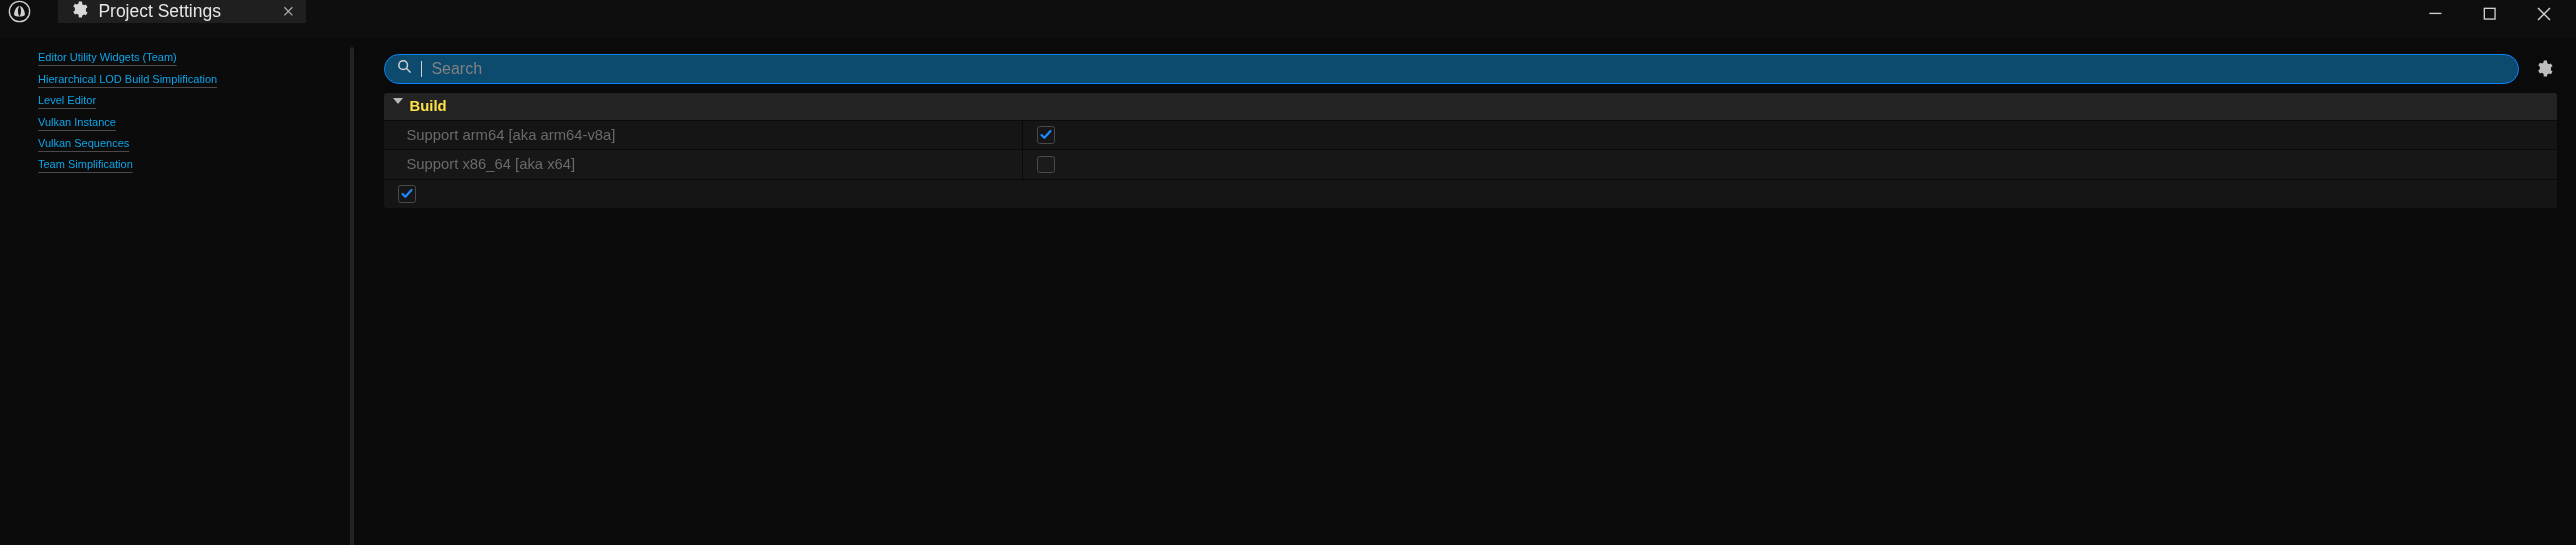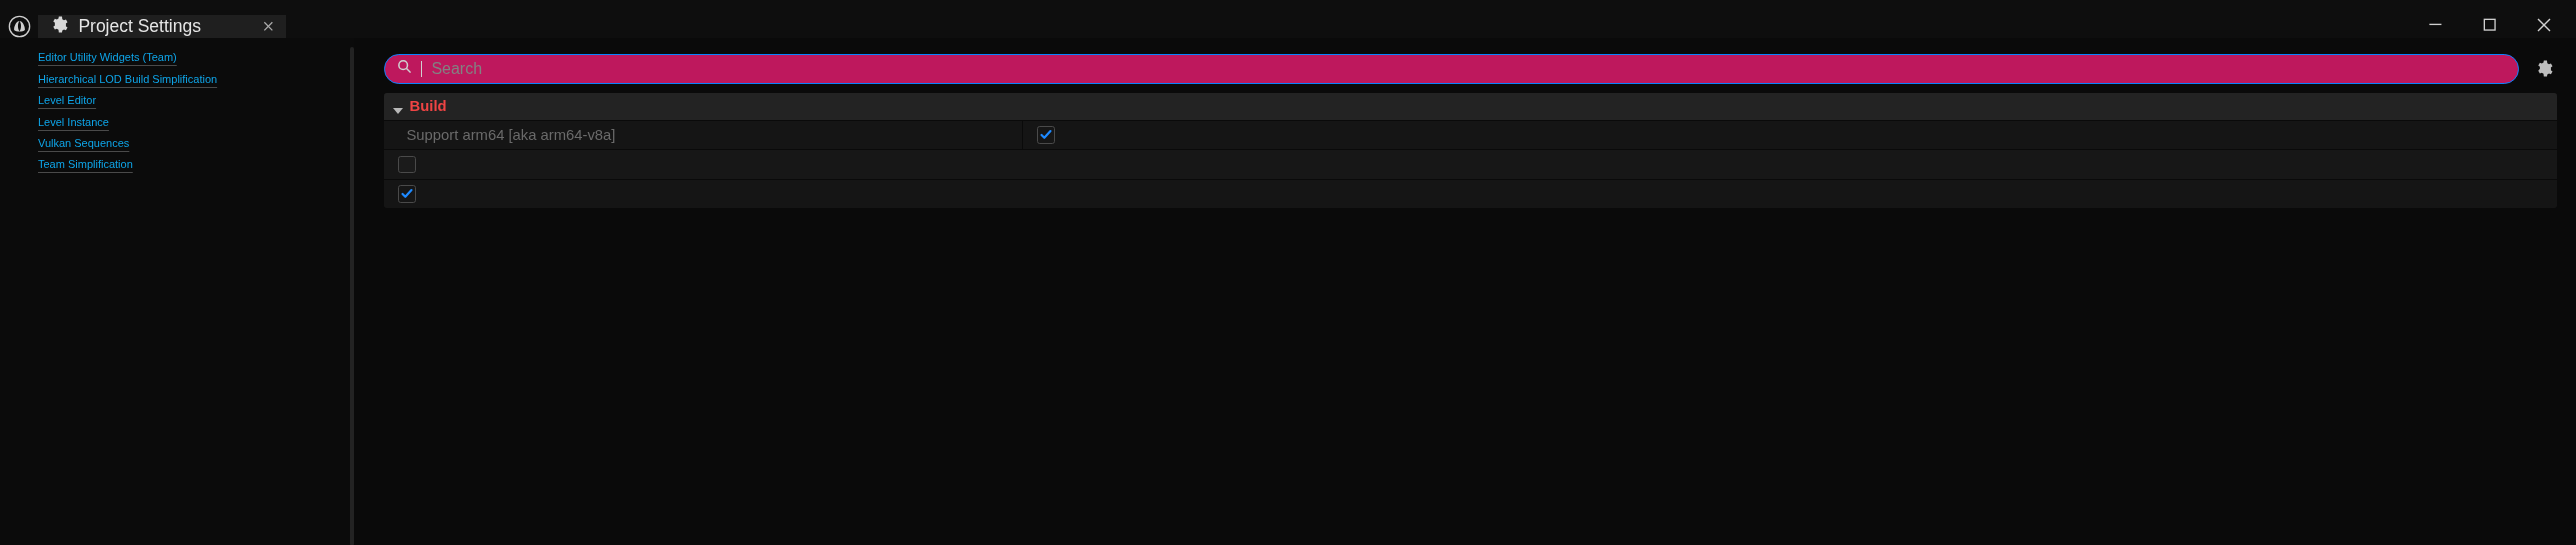--- a/index.html
+++ b/index.html
@@ -8,22 +8,23 @@
     background: #0a0a0a;
     font-family: "Segoe UI", Arial, sans-serif;
     color: #c8c8c8;
     font-size: 16px;
   }
 
   
   .titlebar {
     height: 38px;
     display: flex;
-    align-items: flex-end;
+    align-items: flex-start;
     background: #0e0e0e;
+    gap: 20px;
   }
   .app-logo {
     width: 38px;
     display: flex;
     align-items: center;
     justify-content: center;
   }
   .tab {
     display: flex;
     align-items: center;
@@ -112,21 +113,21 @@
   .search-row {
     display: flex;
     align-items: center;
     gap: 10.7px;
   }
   .search-box {
     flex: 1;
     height: 29.5px;
     border: 1.3px solid #0a84ff;
     border-radius: 14.8px;
-    background: #be185d;
+    background: #0c4a6e;
     display: flex;
     align-items: center;
     padding: 12px 12px;
     gap: 9.4px;
   }
   .search-box .caret {
     width: 1.3px;
     height: 16px;
     background: #d0d0d0;
   }
@@ -152,25 +153,25 @@
   .section {
     display: flex;
     flex-direction: column;
     border-radius: 2.7px;
     overflow: hidden;
   }
   .section-header {
     background: #232323;
     padding: 5.4px 9.4px;
     display: flex;
-    align-items: flex-end;
+    align-items: flex-start;
     gap: 6.7px;
     font-size: 14.8px;
     font-weight: 600;
-    color: #ef4444;
+    color: #fde047;
   }
   .tri-down {
     width: 0; height: 0;
     border-left: 5.4px solid transparent;
     border-right: 5.4px solid transparent;
     border-top: 6.7px solid #b8b8b8;
   }
 
   .row {
     display: flex;
@@ -264,21 +265,21 @@
     </span>
   </div>
 </div>
 
 <div class="main">
 
   <div class="sidebar">
     <a class="side-item">Editor Utility Widgets (Team)</a>
     <a class="side-item">Hierarchical LOD Build Simplification</a>
     <a class="side-item">Level Editor</a>
-    <a class="side-item">Level Instance</a>
+    <a class="side-item">Vulkan Instance</a>
     <a class="side-item">Vulkan Sequences</a>
     <a class="side-item">Team Simplification</a>
   </div>
 
   <div class="panel">
 
     <div class="search-row">
       <div class="search-box">
         <span>
           <svg width="14.8" height="14.8" viewBox="0 0 24 24" fill="none" stroke="#d0d0d0" stroke-width="2.5">
@@ -307,20 +308,21 @@
         <div class="row-value">
           <span class="chk on">
             <svg width="13.4" height="13.4" viewBox="0 0 24 24" fill="none" stroke="#1d89ff" stroke-width="4" stroke-linecap="round" stroke-linejoin="round">
                 <polyline points="4 13 9 18 20 6"></polyline>
               </svg>
           </span>
         </div>
       </div>
 
       <div class="row dim">
+        <div class="row-label">Support x86_64 [aka x64]</div>
         <div class="row-value">
           <span class="chk">
             
           </span>
         </div>
       </div>
 
       <div class="row">
         <div class="row-value">
           <span class="chk on">

